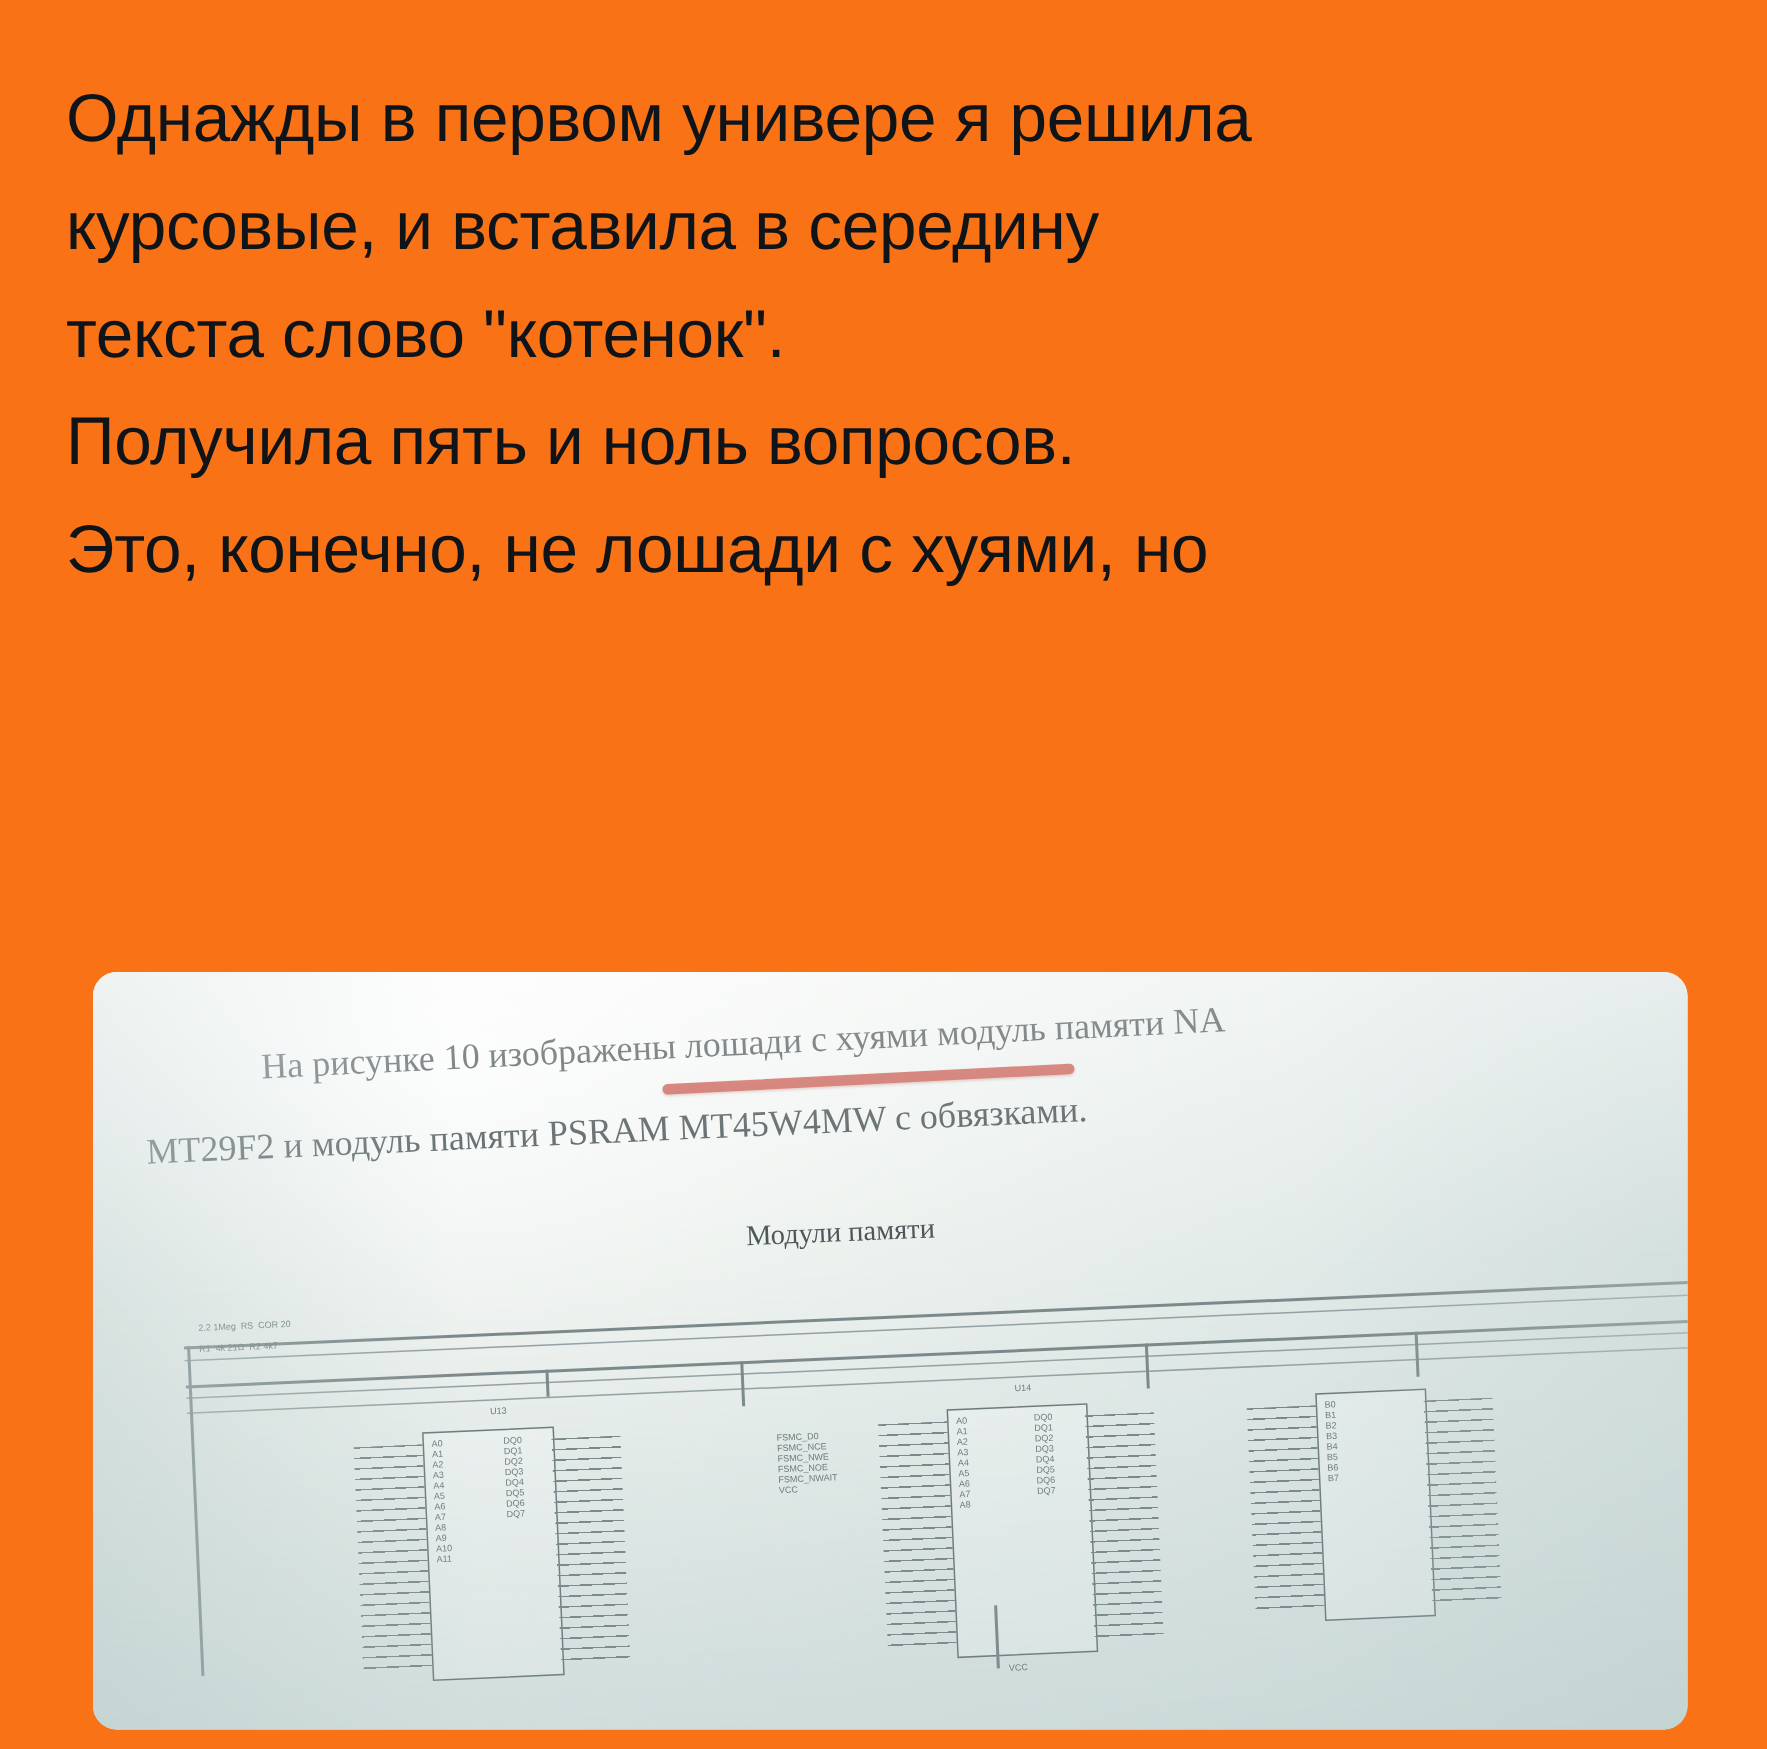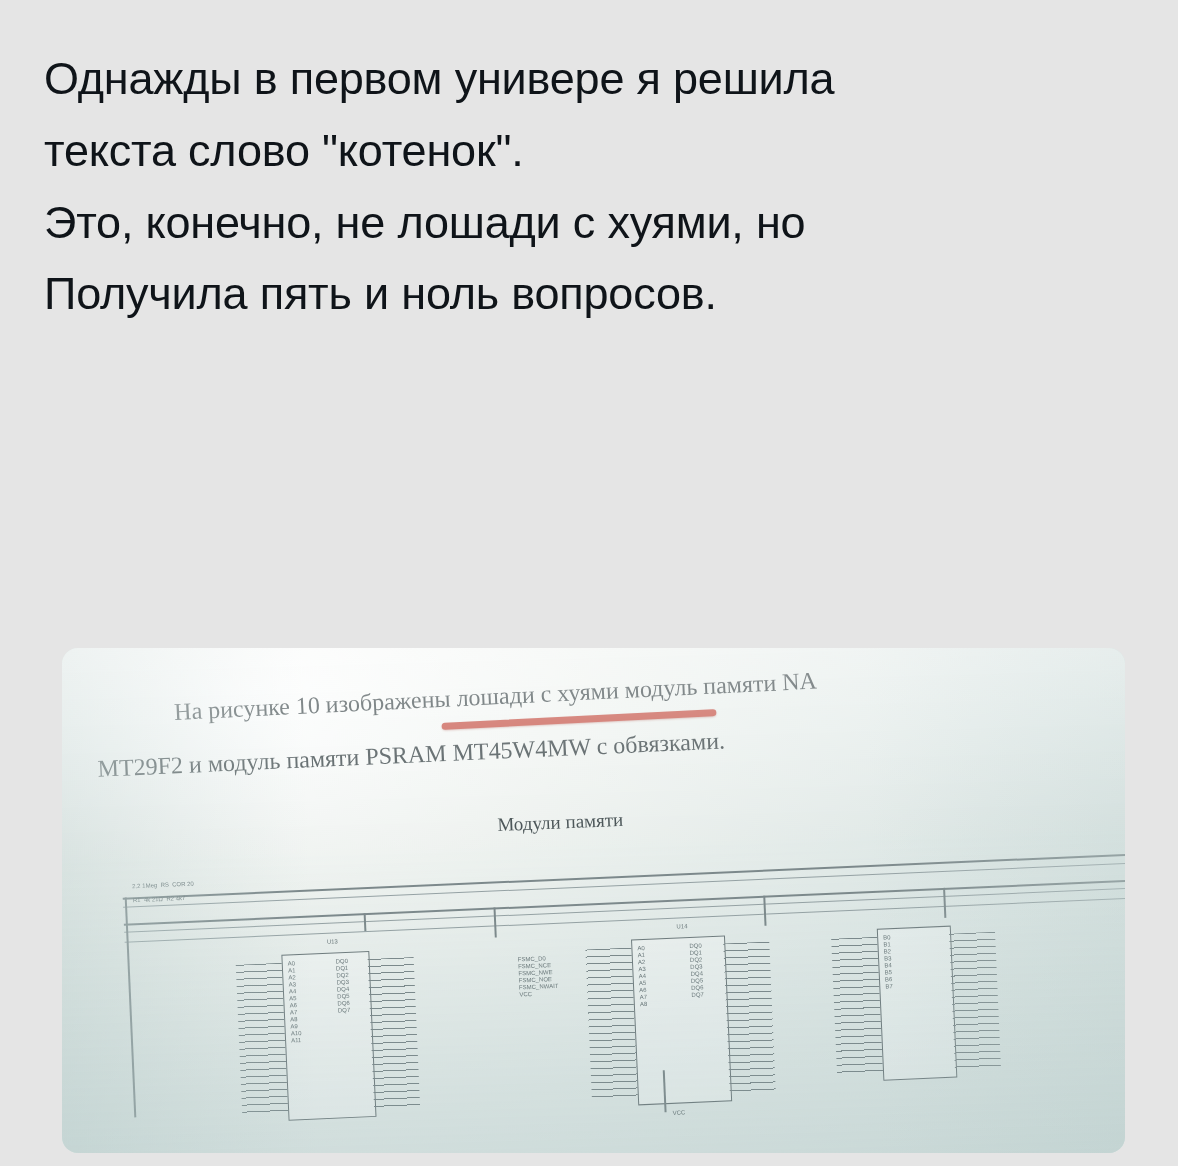--- a/index.html
+++ b/index.html
@@ -9,21 +9,21 @@
   }
   body {
     width: 1178px;
     height: 1166px;
     font-family: "Liberation Sans", sans-serif;
     overflow: hidden;
   }
   .post {
     width: 1178px;
     height: 1166px;
-    background: #e5e5e5;
+    background: #f97316;
     position: relative;
     box-sizing: border-box;
     padding: 44px 40px 0 44px;
   }
   .post-text {
     font-size: 45px;
     line-height: 1.55;
     color: #0f1419;
     letter-spacing: -0.2px;
     font-weight: 400;
@@ -150,23 +150,24 @@
     pointer-events: none;
   }
 </style>
 </head>
 <body>
 
 <div class="post">
 
   <div class="post-text">
     <p>Однажды в первом универе я решила</p>
+    <p>курсовые, и вставила в середину</p>
     <p>текста слово "котенок".</p>
+    <p>Получила пять и ноль вопросов.</p>
     <p>Это, конечно, не лошади с хуями, но</p>
-    <p>Получила пять и ноль вопросов.</p>
   </div>
 
   <div class="photo-wrap">
     <div class="paper">
 
       <div class="doc-line doc-l1">На рисунке 10 изображены лошади с хуями модуль памяти NA</div>
       <div class="underline-red"></div>
       <div class="doc-line doc-l2">MT29F2 и модуль памяти PSRAM MT45W4MW с обвязками.</div>
       <div class="doc-line doc-caption">Модули памяти</div>
 

